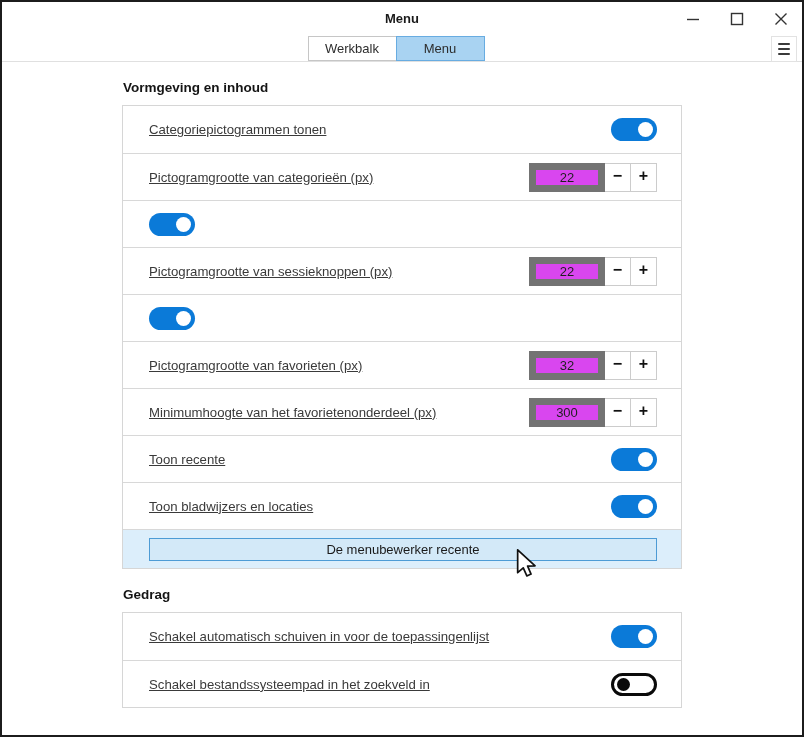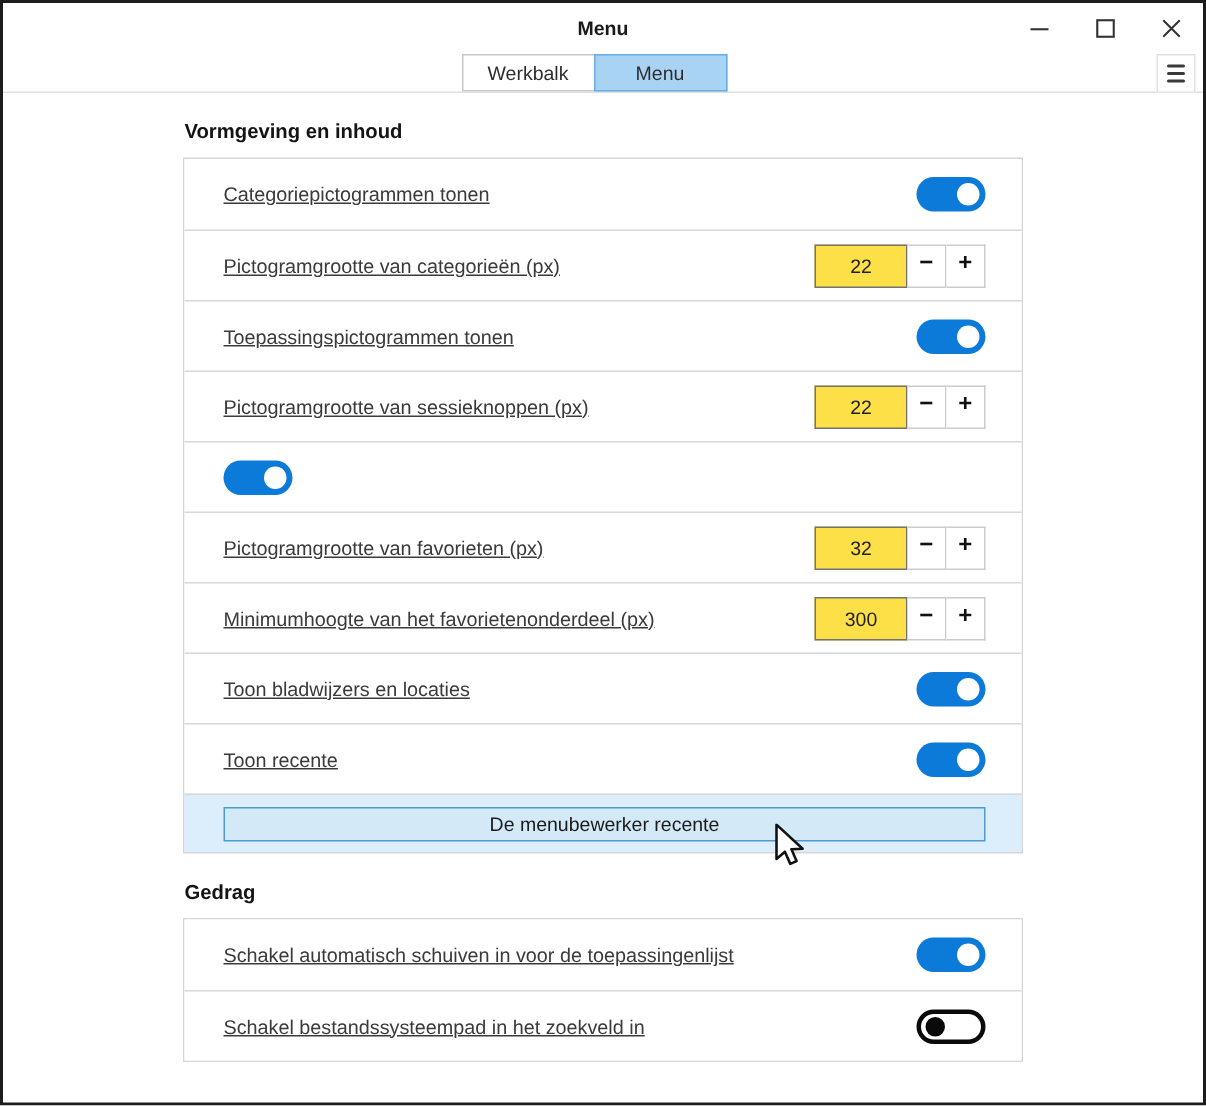--- a/index.html
+++ b/index.html
@@ -91,24 +91,24 @@
   }
   .toggle.off { background: #ffffff; border: 3px solid #0a0a0a; }
   .toggle.off .knob {
     position: absolute; top: 2px; left: 3px;
     width: 13px; height: 13px; border-radius: 50%;
     background: #0a0a0a;
   }
   
   .spinner { display: flex; flex: none; height: 29px; }
   .spin-value {
-    width: 62px; height: 29px;
-    border: 1px solid #737373;
-    display: flex; align-items: center; justify-content: center;
-    font-size: 13px; color: #1f1f1f; background: #fde047;
+    width: 76px; height: 29px;
+    border: 7px solid #737373;
+    display: flex; align-items: center; justify-content: center;
+    font-size: 13px; color: #1f1f1f; background: #d946ef;
   }
   .spin-btn {
     width: 26px; height: 29px;
     border: 1px solid #cccccc; border-left: none;
     background: #ffffff;
     display: flex; align-items: center; justify-content: center;
     font-size: 16px; font-weight: 600; color: #111111;
     font-family: "Liberation Sans", sans-serif;
     padding-bottom: 2px;
   }
@@ -176,21 +176,20 @@
           </div>
           <div class="row">
             <span class="row-label">Pictogramgrootte van categorieën (px)</span>
             <span class="spinner">
               <span class="spin-value">22</span>
               <button class="spin-btn">−</button>
               <button class="spin-btn">+</button>
             </span>
           </div>
           <div class="row">
-            <span class="row-label">Toepassingspictogrammen tonen</span>
             <span class="toggle on">
               <span class="knob"></span>
             </span>
           </div>
           <div class="row">
             <span class="row-label">Pictogramgrootte van sessieknoppen (px)</span>
             <span class="spinner">
               <span class="spin-value">22</span>
               <button class="spin-btn">−</button>
               <button class="spin-btn">+</button>
@@ -211,27 +210,27 @@
           </div>
           <div class="row">
             <span class="row-label">Minimumhoogte van het favorietenonderdeel (px)</span>
             <span class="spinner">
               <span class="spin-value">300</span>
               <button class="spin-btn">−</button>
               <button class="spin-btn">+</button>
             </span>
           </div>
           <div class="row">
+            <span class="row-label">Toon recente</span>
+            <span class="toggle on">
+              <span class="knob"></span>
+            </span>
+          </div>
+          <div class="row">
             <span class="row-label">Toon bladwijzers en locaties</span>
-            <span class="toggle on">
-              <span class="knob"></span>
-            </span>
-          </div>
-          <div class="row">
-            <span class="row-label">Toon recente</span>
             <span class="toggle on">
               <span class="knob"></span>
             </span>
           </div>
           <div class="row button-row">
             <button class="open-btn">De menubewerker recente</button>
           </div>
         </div>
     </section>
     <section class="section-gedrag">

